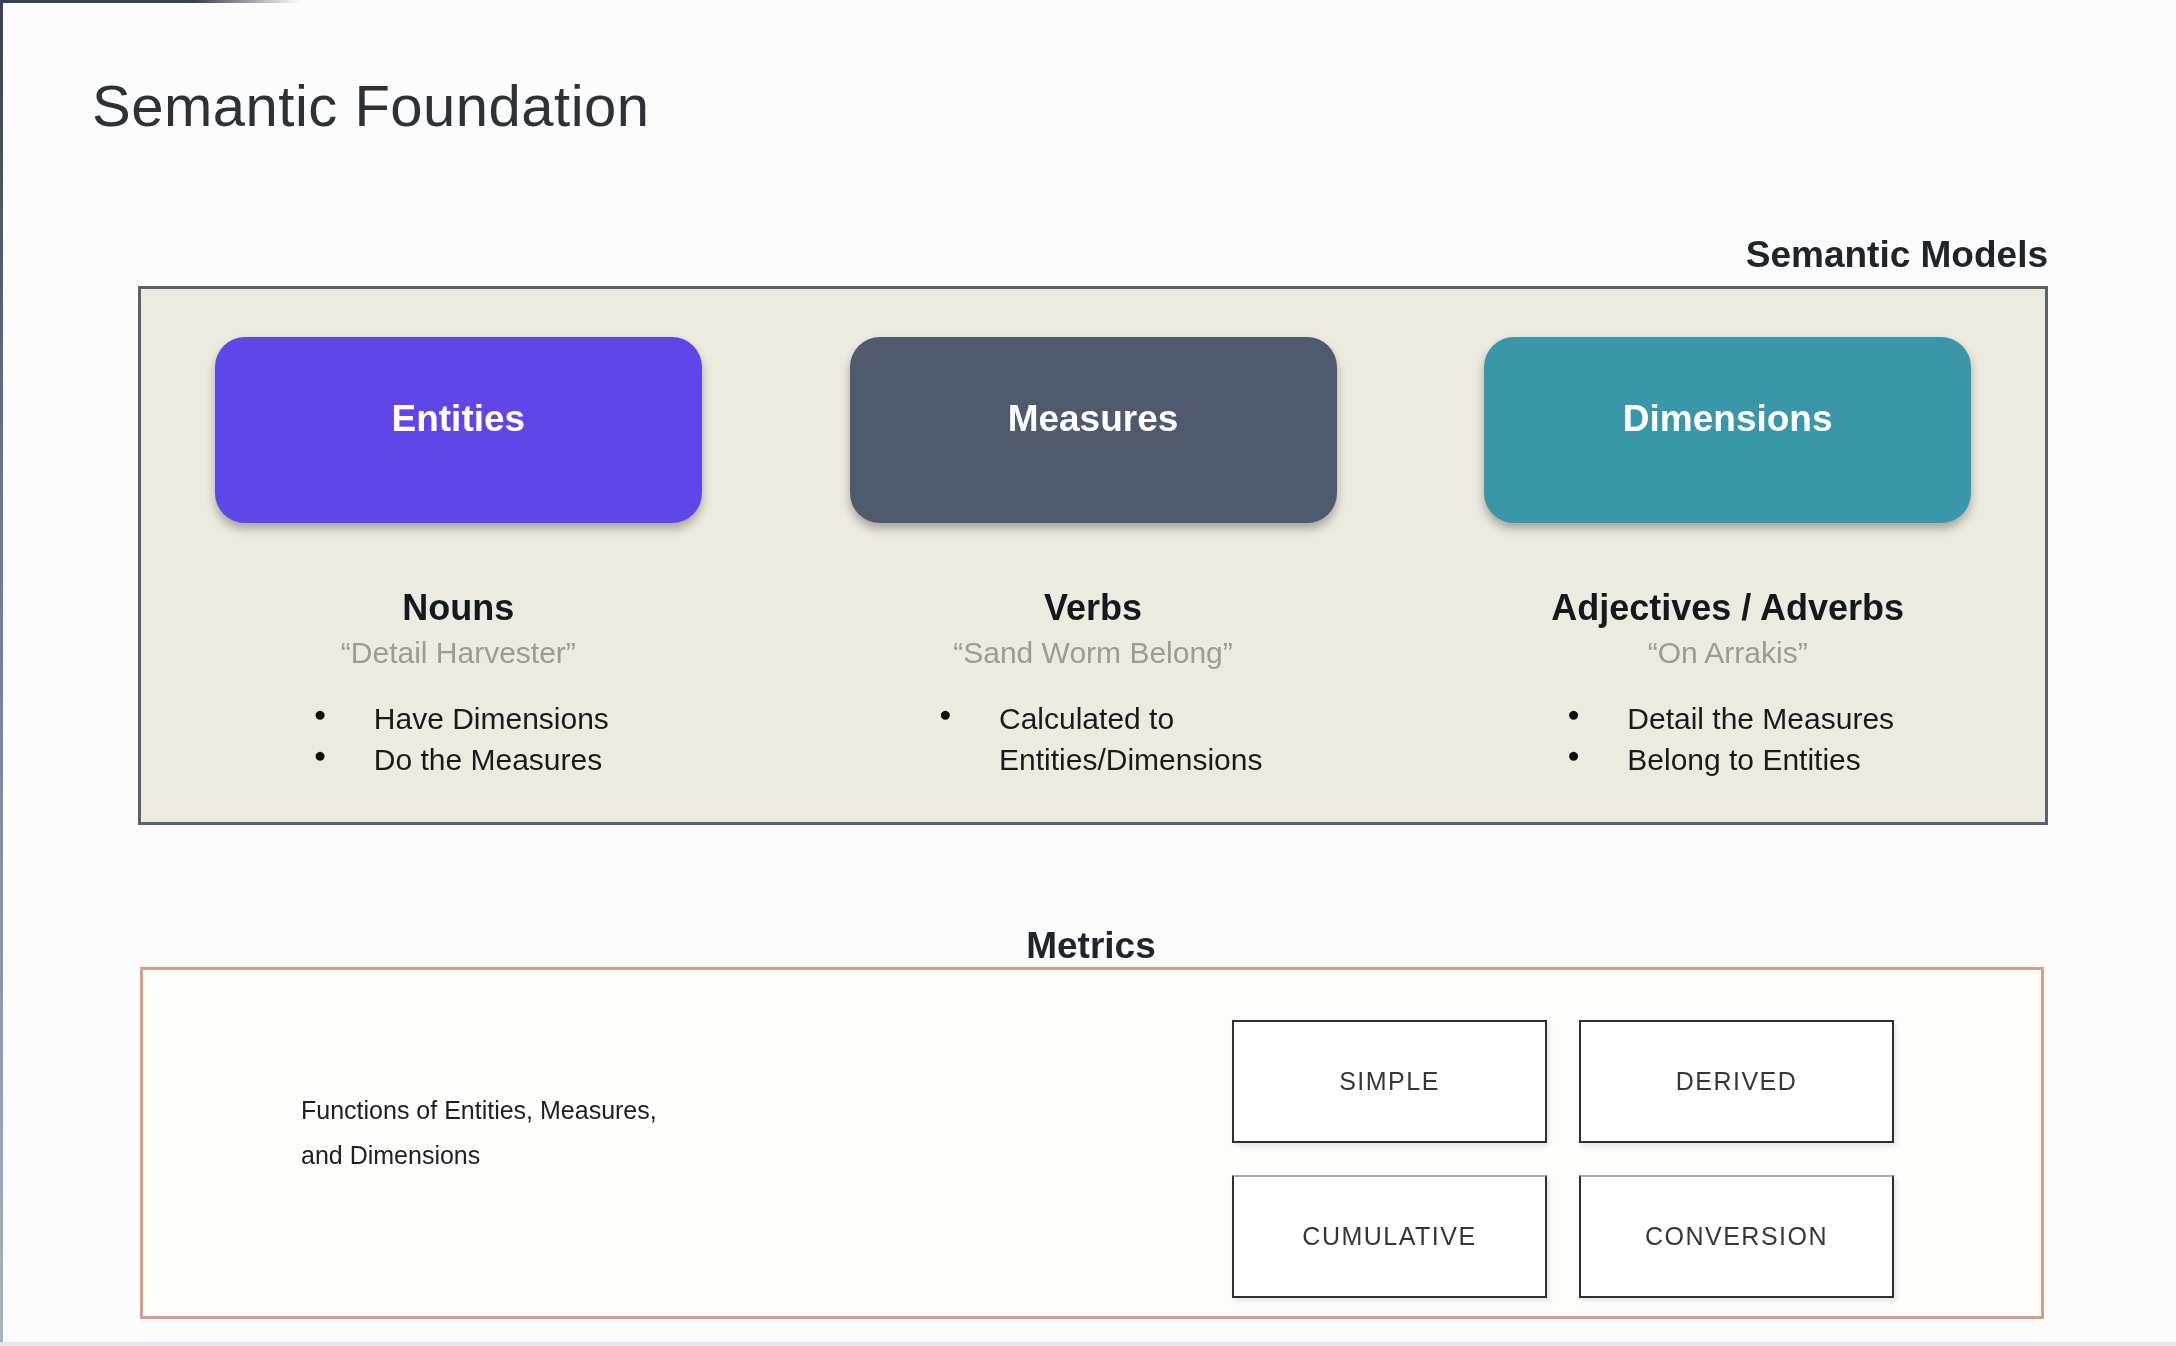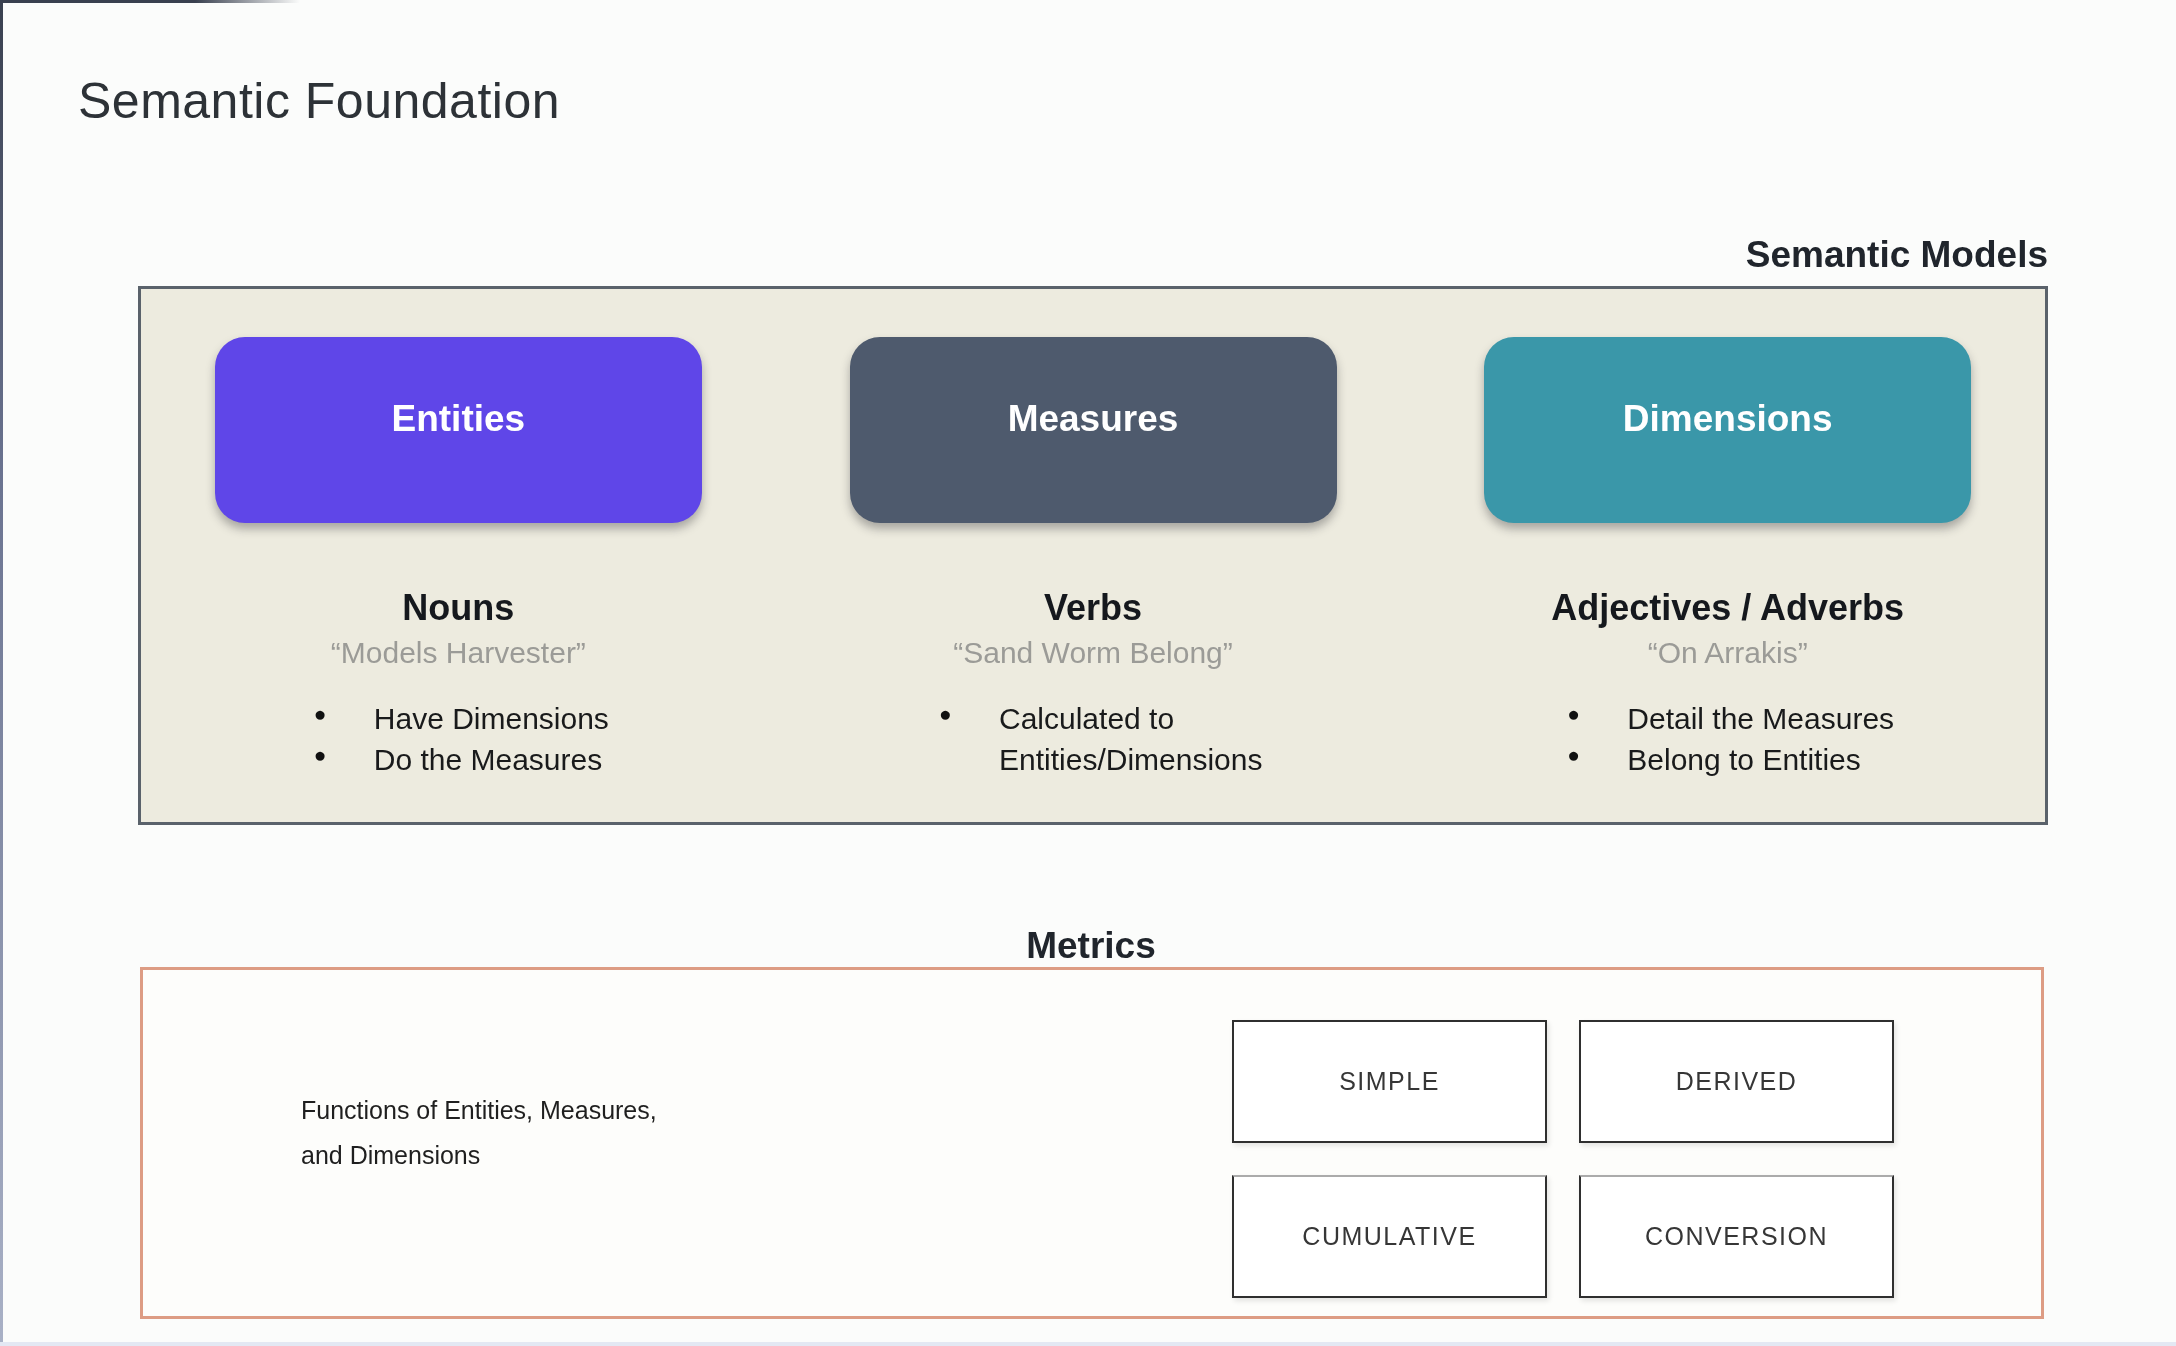--- a/index.html
+++ b/index.html
@@ -21,22 +21,22 @@
   .edge-top {
     position: absolute; left: 0; top: 0; height: 3px; width: 300px;
     background: linear-gradient(90deg, #39404f 65%, rgba(57,64,79,0) 100%);
   }
   .edge-bottom {
     position: absolute; left: 0; bottom: 0; height: 4px; width: 100%;
     background: #e3e8f3;
   }
 
   .slide-title {
-    position: absolute; left: 78px; top: 72px;
-    font-size: 50px; font-weight: 400; letter-spacing: 0.5px;
+    position: absolute; left: 92px; top: 72px;
+    font-size: 58px; font-weight: 400; letter-spacing: 0.5px;
     color: #2d3237;
   }
 
   .sm-heading {
     position: absolute; left: 138px; top: 234px; width: 1910px;
     text-align: right; font-size: 37px; font-weight: 700; color: #20252c;
   }
 
   .sm-panel {
     position: absolute; left: 138px; top: 286px; width: 1910px; height: 539px;
@@ -119,21 +119,21 @@
 
   <div class="slide-title">Semantic Foundation</div>
 
   <div class="sm-heading">Semantic Models</div>
 
   <div class="sm-panel">
 
     <div class="sm-col">
       <div class="pill" style="background: rgb(95, 70, 232);">Entities</div>
       <div class="role">Nouns</div>
-      <div class="example">“Models Harvester”</div>
+      <div class="example">“Detail Harvester”</div>
       <ul class="bullets">
         <li>Have Dimensions</li>
         <li>Do the Measures</li>
       </ul>
     </div>
 
     <div class="sm-col">
       <div class="pill" style="background: rgb(78, 90, 109);">Measures</div>
       <div class="role">Verbs</div>
       <div class="example">“Sand Worm Belong”</div>

